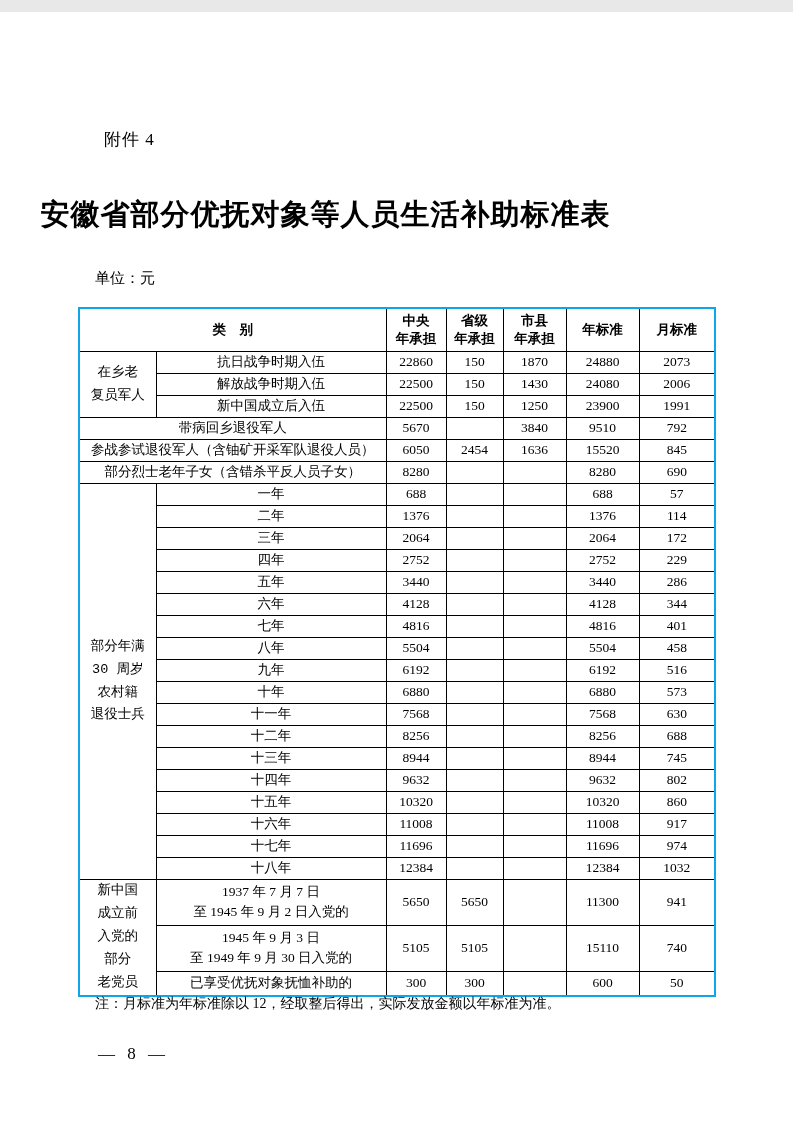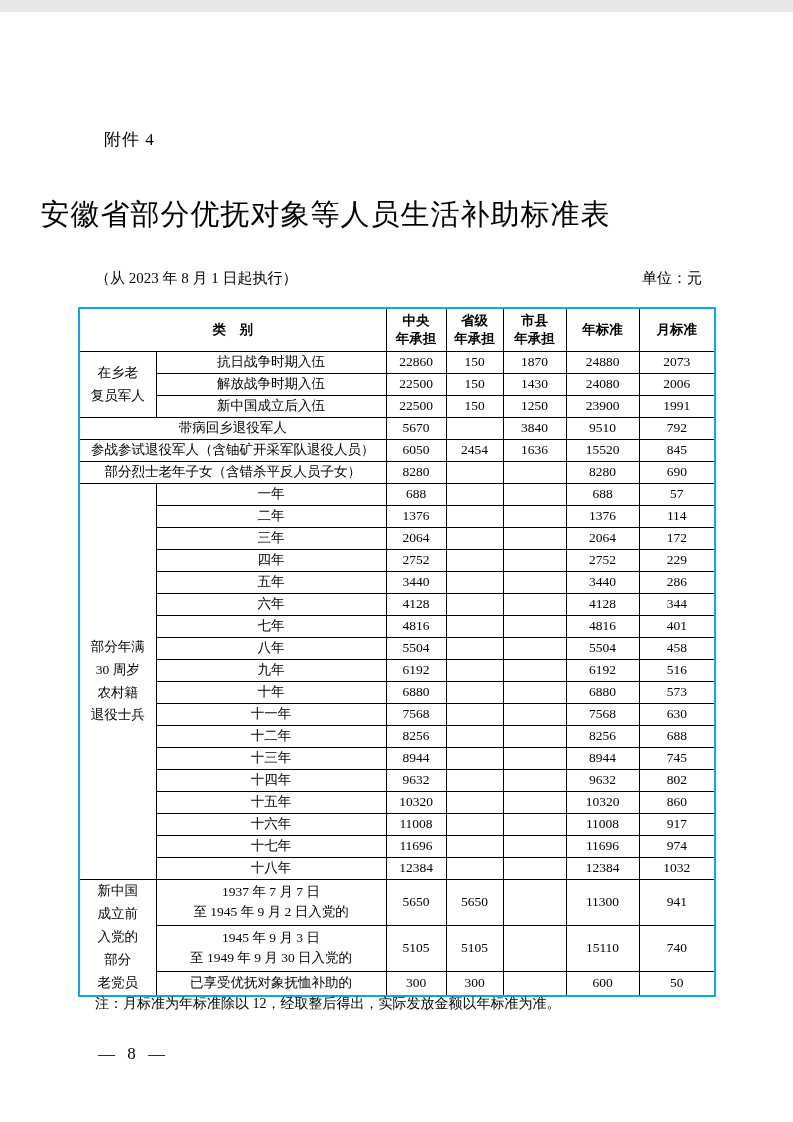--- a/index.html
+++ b/index.html
@@ -24,21 +24,21 @@
     font-size: 17px;
     letter-spacing: 1px;
   }
   .doc-title {
     position: absolute;
     left: 0;
     width: 651px;
     top: 183px;
     text-align: center;
     font-size: 29px;
-    font-weight: normal;
+    font-weight: bold;
     letter-spacing: 1px;
     white-space: nowrap;
   }
   .meta-row {
     position: absolute;
     left: 95px;
     top: 257px;
     width: 607px;
     display: flex;
     justify-content: space-between;
@@ -68,20 +68,21 @@
     font-weight: bold;
     height: 42px;
     line-height: 1.35;
     font-size: 13.5px;
   }
   table.subsidy tbody tr {
     height: 22px;
   }
   table.subsidy td.group {
     line-height: 1.7;
+    font-family: Liberation Mono, monospace;
   }
   .footnote {
     position: absolute;
     left: 95px;
     top: 983px;
     font-size: 14px;
   }
   .page-number {
     position: absolute;
     left: 98px;
@@ -93,21 +94,20 @@
 </head>
 <body>
 
 <div class="page">
 
   <div class="attachment-label">附件 4</div>
 
   <div class="doc-title">安徽省部分优抚对象等人员生活补助标准表</div>
 
   <div class="meta-row">
-    <span>（从 2023 年 8 月 1 日起执行）</span>
     <span>单位：元</span>
   </div>
 
   <table class="subsidy">
     <colgroup>
         <col style="width: 77px;">
         <col style="width: 230px;">
         <col style="width: 60px;">
         <col style="width: 57px;">
         <col style="width: 63px;">

